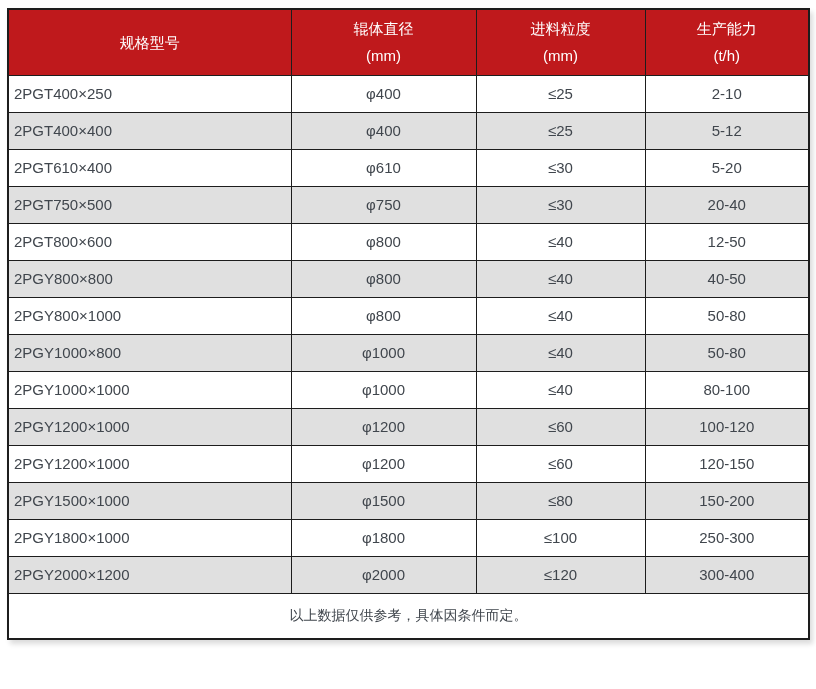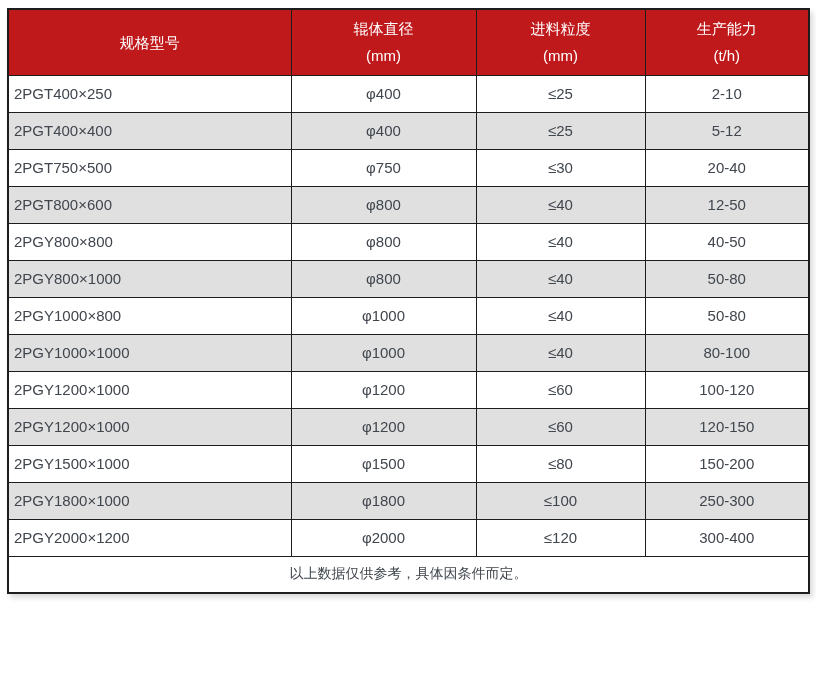--- a/index.html
+++ b/index.html
@@ -30,21 +30,21 @@
     height: 37px;
     font-size: 15px;
     color: #40464d;
     text-align: center;
     vertical-align: middle;
     background: #ffffff;
   }
   tbody td:first-child { text-align: left; padding-left: 5px; }
   tbody tr:nth-child(even) td { background: #e0e0e0; }
   tfoot td {
-    height: 37px;
+    height: 46px;
     font-size: 14px;
     color: #40464d;
     text-align: center;
     vertical-align: middle;
     background: #ffffff;
   }
 </style>
 </head>
 <body>
 
@@ -81,20 +81,26 @@
           <td>2PGT400×250</td>
           <td>φ400</td>
           <td>≤25</td>
           <td>2-10</td>
         </tr>
         <tr>
           <td>2PGT400×400</td>
           <td>φ400</td>
           <td>≤25</td>
           <td>5-12</td>
+        </tr>
+        <tr>
+          <td>2PGT610×400</td>
+          <td>φ610</td>
+          <td>≤30</td>
+          <td>5-20</td>
         </tr>
         <tr>
           <td>2PGT750×500</td>
           <td>φ750</td>
           <td>≤30</td>
           <td>20-40</td>
         </tr>
         <tr>
           <td>2PGT800×600</td>
           <td>φ800</td>

